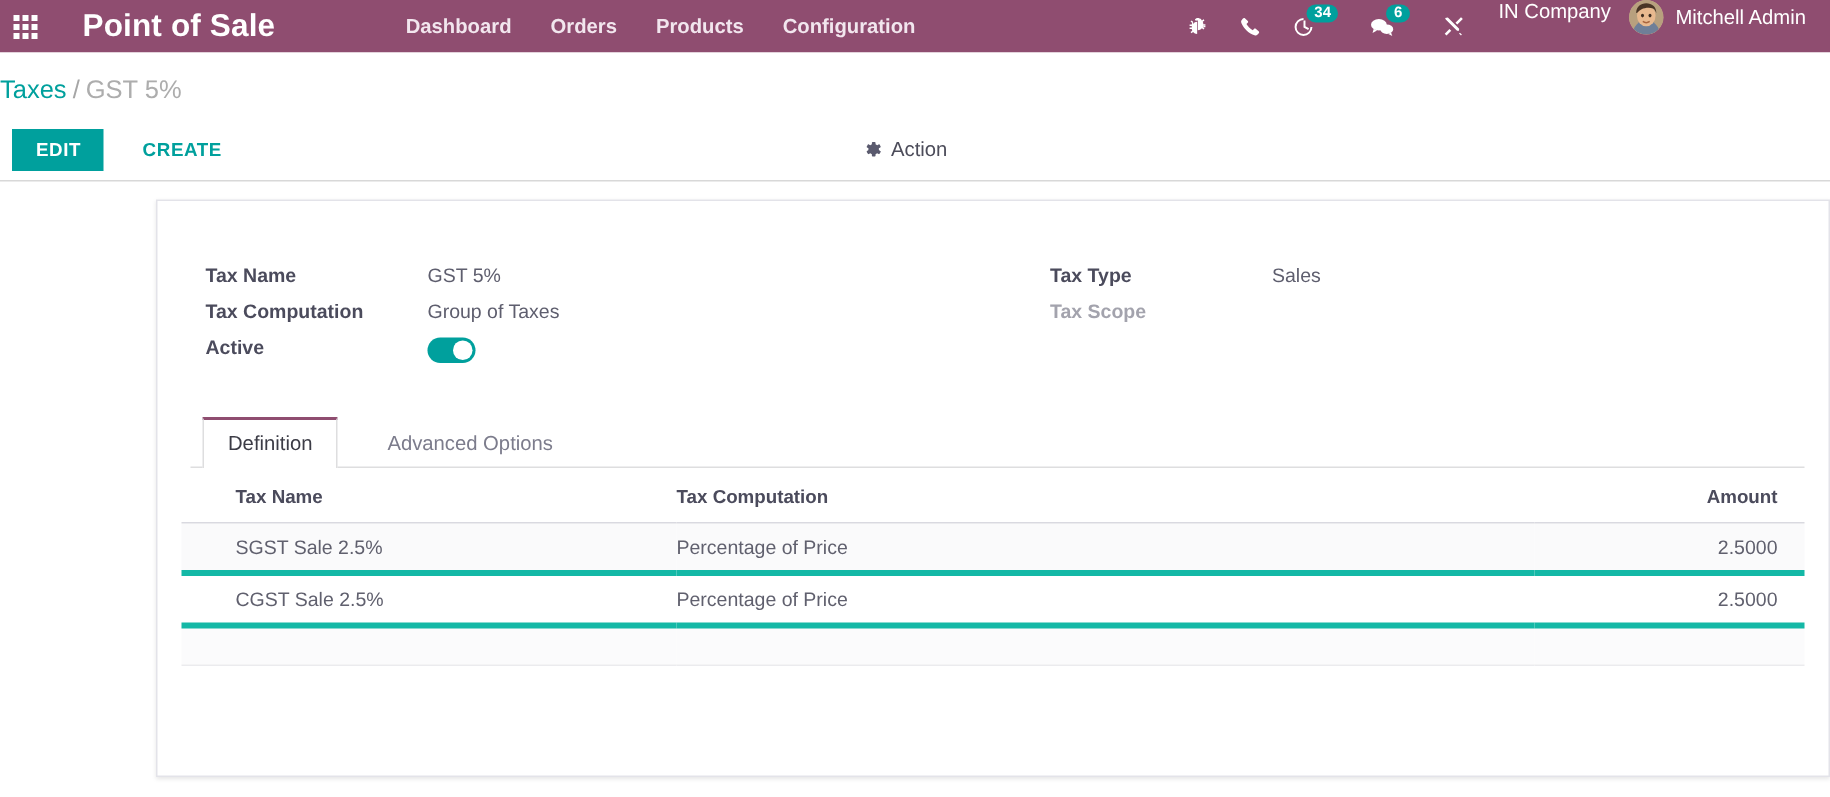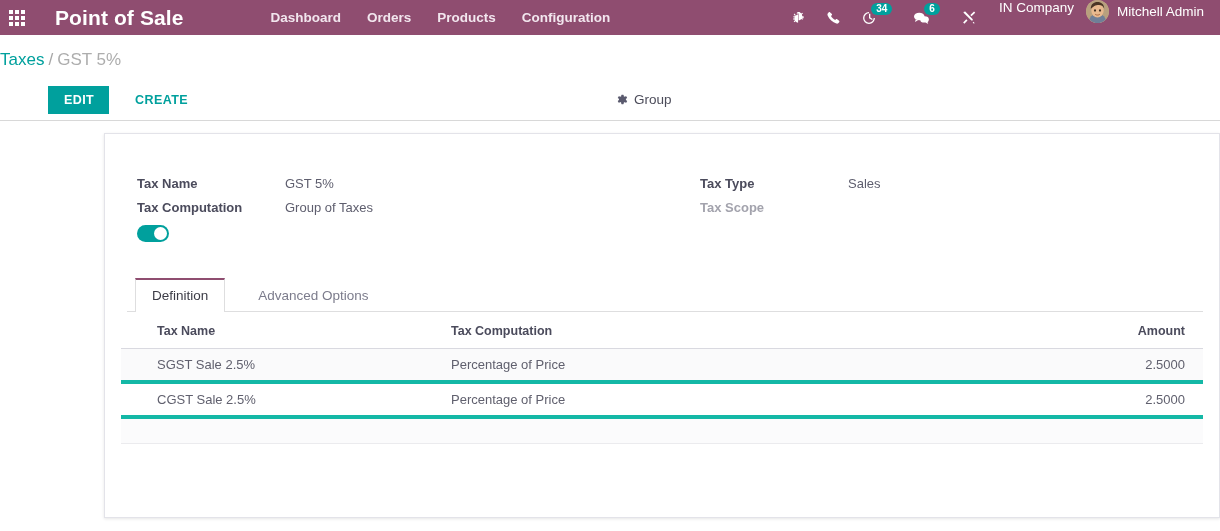--- a/index.html
+++ b/index.html
@@ -142,21 +142,20 @@
   .bc-link { color: #00a09d; cursor: pointer; }
   .bc-sep { color: #a6a6a6; margin: 0 4px; }
   .bc-current { color: #adadad; }
 
   .cp-actions {
     display: flex;
     align-items: center;
     margin-top: 15px;
     padding-left: 8px;
     position: relative;
-    margin-left: 40px;
   }
   .btn-edit {
     background: #00a09d;
     color: #ffffff;
     font-size: 12.5px;
     font-weight: bold;
     letter-spacing: 0.4px;
     padding: 7px 15px 7px 16px;
     border: none;
     cursor: pointer;
@@ -420,40 +419,41 @@
 
   <div class="cp-actions">
     <button class="btn-edit">EDIT</button>
     <button class="btn-create">CREATE</button>
 
     <button class="btn-action">
       <svg width="13" height="13" viewBox="0 0 16 16">
         <path d="M8 5.2A2.8 2.8 0 1 0 8 10.8 2.8 2.8 0 0 0 8 5.2zm0 4.2a1.4 1.4 0 1 1 0-2.8 1.4 1.4 0 0 1 0 2.8z"></path>
         <path d="M14.6 9.4l-1.2-.7c.1-.5.1-1 0-1.5l1.2-.7c.3-.2.4-.5.3-.8l-.9-1.5c-.2-.3-.5-.4-.8-.2l-1.2.7c-.4-.3-.8-.6-1.3-.8V2.6c0-.3-.3-.6-.6-.6H8.3c-.3 0-.6.3-.6.6v1.3c-.5.2-.9.4-1.3.8l-1.2-.7c-.3-.2-.6-.1-.8.2l-.9 1.5c-.2.3-.1.6.2.8l1.2.7c-.1.5-.1 1 0 1.5l-1.2.7c-.3.2-.4.5-.2.8l.9 1.5c.2.3.5.4.8.2l1.2-.7c.4.3.8.6 1.3.8v1.3c0 .3.3.6.6.6h1.8c.3 0 .6-.3.6-.6v-1.3c.5-.2.9-.4 1.3-.8l1.2.7c.3.2.6.1.8-.2l.9-1.5c.2-.3.1-.6-.2-.8z"></path>
       </svg>
-      <span>Group</span>
+      <span>Action</span>
     </button>
   </div>
 </div>
 
 <div class="sheet-bg">
   <div class="sheet">
 
     <div class="group-row">
 
       <div class="group-col">
         <div class="field-row">
           <div class="field-label">Tax Name</div>
           <div class="field-value">GST 5%</div>
         </div>
         <div class="field-row">
           <div class="field-label">Tax Computation</div>
           <div class="field-value">Group of Taxes</div>
         </div>
         <div class="field-row">
+          <div class="field-label">Active</div>
           <div class="toggle">
             <span class="knob"></span>
           </div>
         </div>
       </div>
 
       <div class="group-col right">
         <div class="field-row">
           <div class="field-label">Tax Type</div>
           <div class="field-value">Sales</div>

